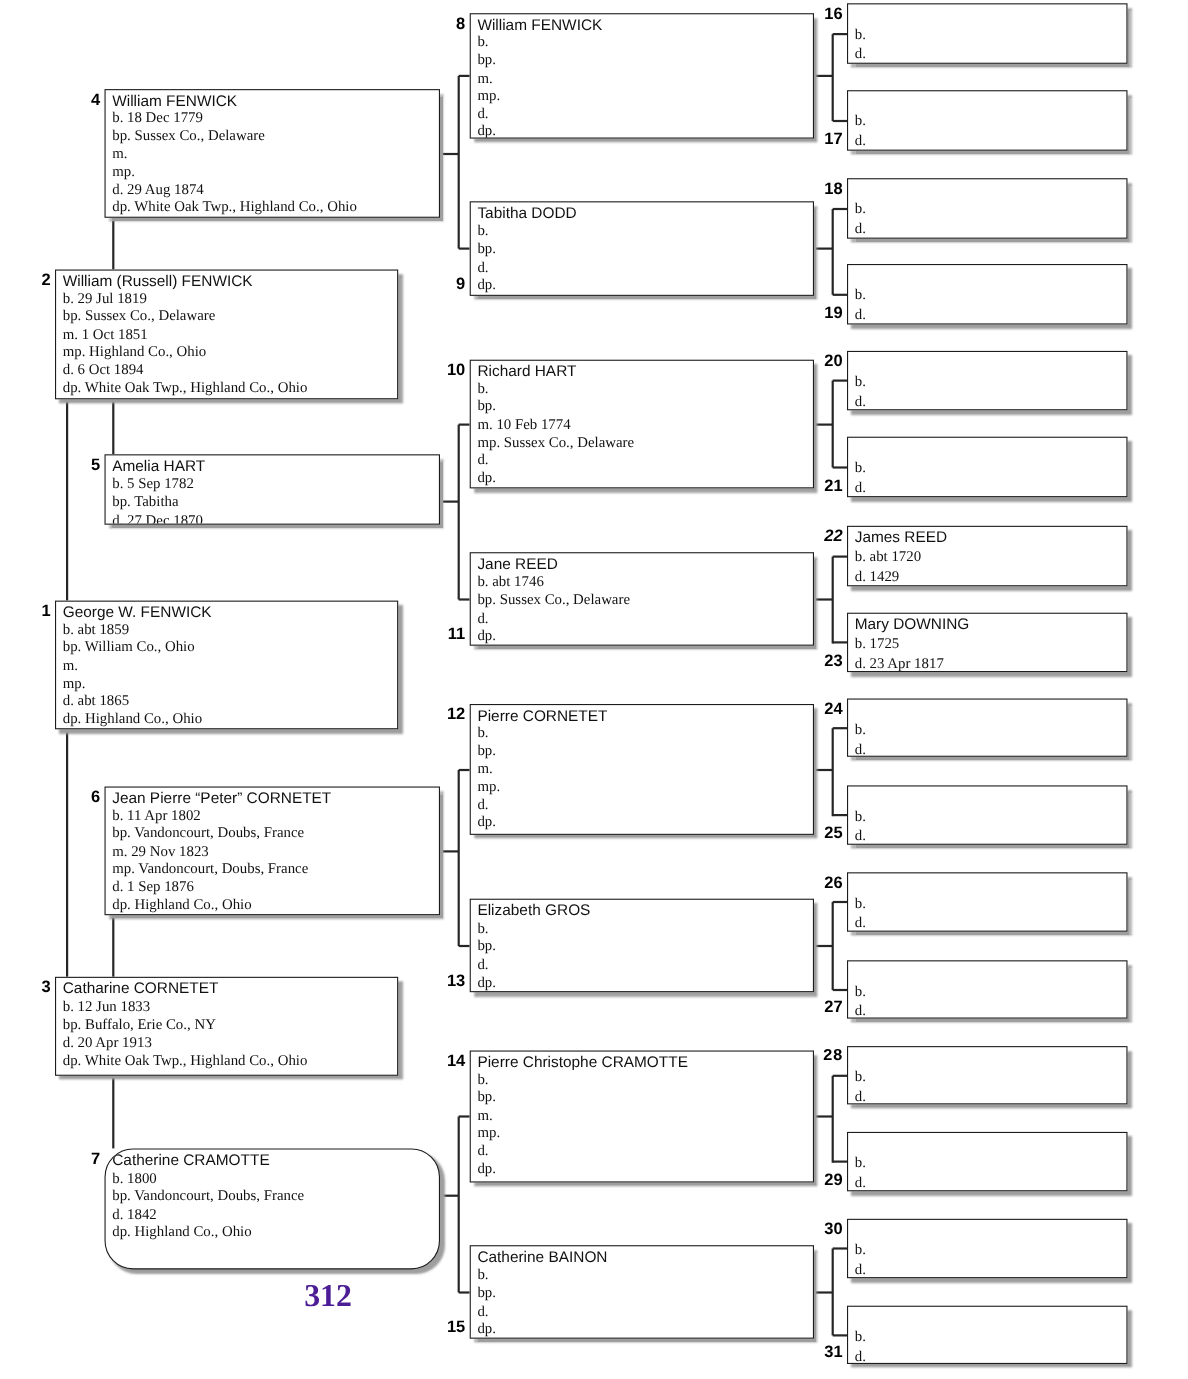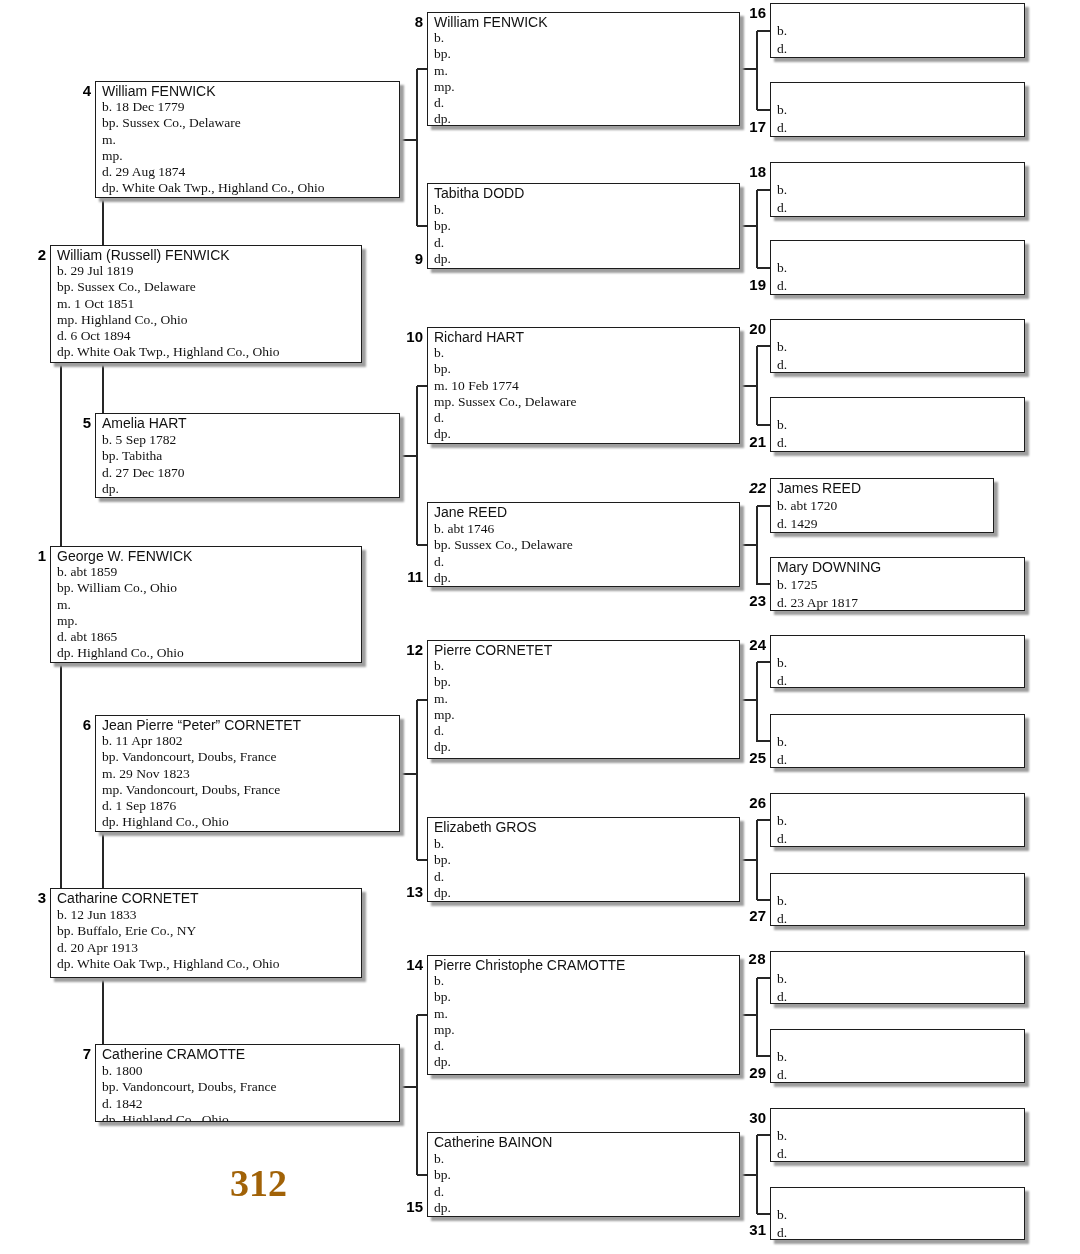--- a/index.html
+++ b/index.html
@@ -26,23 +26,23 @@
   .r7 .pname, .r7 .pdetail { line-height:16.2px; min-height:16.2px; }
   .r5 .pname, .r5 .pdetail { line-height:16.6px; min-height:16.6px; }
   .r3 .pname, .r3 .pdetail { line-height:17.4px; min-height:17.4px; }
   .pnum {
     position:absolute; width:30px; text-align:right;
     font-family:"Liberation Sans","DejaVu Sans",sans-serif;
     font-weight:bold; font-size:15px; line-height:17px; color:#000;
     z-index:3;
   }
   .pagenum {
-    position:absolute; left:230px; top:1164px; width:90px; text-align:left;
+    position:absolute; left:230px; top:1164px; width:90px; text-align:right;
     font-family:"Liberation Serif","DejaVu Serif",serif;
-    font-weight:bold; font-size:38px; line-height:1; color:#a16207;
+    font-weight:bold; font-size:29px; line-height:1; color:#4c1d95;
   }
 </style>
 </head>
 <body>
 
 <div class="sheet">
   <div id="lines-layer">
       <div class="line" style="left: 60px; top: 363px; width: 2px; height: 183px;"></div>
       <div class="line" style="left: 60px; top: 663px; width: 2px; height: 225px;"></div>
       <div class="line" style="left: 102px; top: 198px; width: 2px; height: 47px;"></div>
@@ -130,39 +130,39 @@
       <div class="pbox r7" style="left: 95px; top: 81px; width: 305px; height: 117px;">
         <div class="pname">William FENWICK</div>
         <div class="pdetail">b. 18 Dec 1779</div>
         <div class="pdetail">bp. Sussex Co., Delaware</div>
         <div class="pdetail">m.</div>
         <div class="pdetail">mp.</div>
         <div class="pdetail">d. 29 Aug 1874</div>
         <div class="pdetail">dp. White Oak Twp., Highland Co., Ohio</div>
       </div>
       <div class="pnum" style="left: 61px; top: 82px;">4</div>
-      <div class="pbox r5" style="left: 95px; top: 413px; width: 305px; height: 85px;">
+      <div class="pbox r5" style="left: 95px; top: 413px; width: 305px; height: 64px;">
         <div class="pname">Amelia HART</div>
         <div class="pdetail">b. 5 Sep 1782</div>
         <div class="pdetail">bp. Tabitha</div>
         <div class="pdetail">d. 27 Dec 1870</div>
         <div class="pdetail">dp.</div>
       </div>
       <div class="pnum" style="left: 61px; top: 414px;">5</div>
       <div class="pbox r7" style="left: 95px; top: 715px; width: 305px; height: 117px;">
         <div class="pname">Jean Pierre “Peter” CORNETET</div>
         <div class="pdetail">b. 11 Apr 1802</div>
         <div class="pdetail">bp. Vandoncourt, Doubs, France</div>
         <div class="pdetail">m. 29 Nov 1823</div>
         <div class="pdetail">mp. Vandoncourt, Doubs, France</div>
         <div class="pdetail">d. 1 Sep 1876</div>
         <div class="pdetail">dp. Highland Co., Ohio</div>
       </div>
       <div class="pnum" style="left: 61px; top: 716px;">6</div>
-      <div class="pbox r5" style="left: 95px; top: 1044px; width: 305px; height: 78px;">
+      <div class="pbox r5" style="left: 95px; top: 1044px; width: 305px; height: 110px; border-radius: 26px;">
         <div class="pname">Catherine CRAMOTTE</div>
         <div class="pdetail">b. 1800</div>
         <div class="pdetail">bp. Vandoncourt, Doubs, France</div>
         <div class="pdetail">d. 1842</div>
         <div class="pdetail">dp. Highland Co., Ohio</div>
       </div>
       <div class="pnum" style="left: 61px; top: 1045px;">7</div>
       <div class="pbox r7" style="left: 427px; top: 12px; width: 313px; height: 114px;">
         <div class="pname">William FENWICK</div>
         <div class="pdetail">b.</div>
@@ -264,21 +264,21 @@
         <div class="pdetail">b.</div>
         <div class="pdetail">d.</div>
       </div>
       <div class="pnum" style="left: 736px; top: 320px;">20</div>
       <div class="pbox r3" style="left: 770px; top: 397px; width: 255px; height: 55px;">
         <div class="pname"></div>
         <div class="pdetail">b.</div>
         <div class="pdetail">d.</div>
       </div>
       <div class="pnum" style="left: 736px; top: 433px;">21</div>
-      <div class="pbox r3" style="left: 770px; top: 478px; width: 224px; height: 55px;">
+      <div class="pbox r3" style="left: 770px; top: 478px; width: 255px; height: 55px;">
         <div class="pname">James REED</div>
         <div class="pdetail">b. abt 1720</div>
         <div class="pdetail">d. 1429</div>
       </div>
       <div class="pnum" style="left: 736px; top: 479px; font-style: italic;">22</div>
       <div class="pbox r3" style="left: 770px; top: 557px; width: 255px; height: 54px;">
         <div class="pname">Mary DOWNING</div>
         <div class="pdetail">b. 1725</div>
         <div class="pdetail">d. 23 Apr 1817</div>
       </div>

